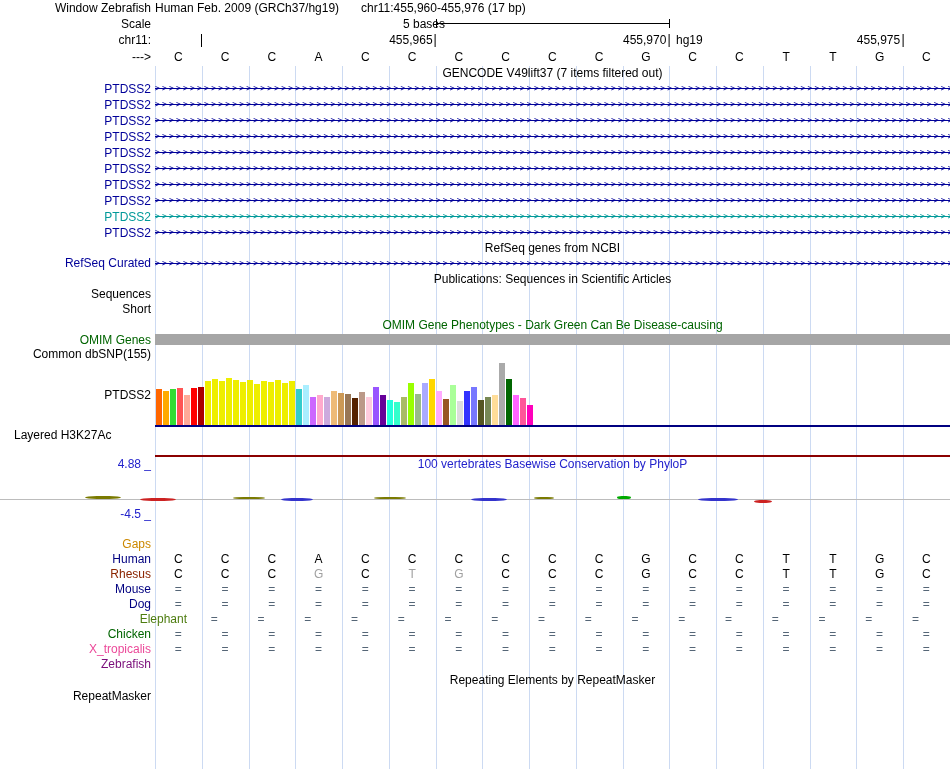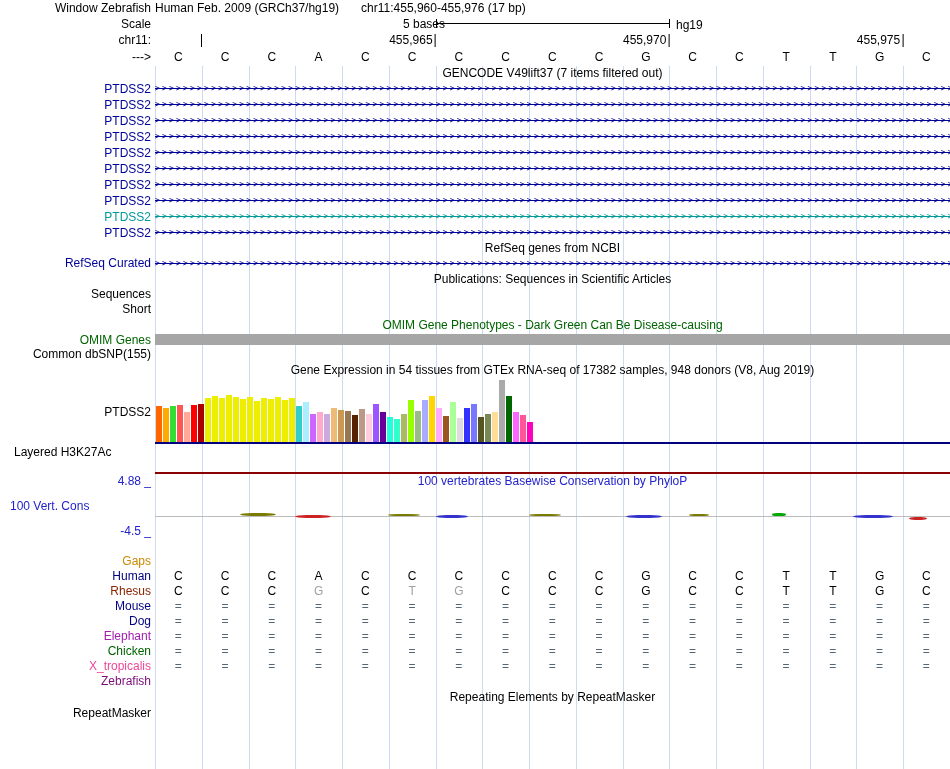--- a/index.html
+++ b/index.html
@@ -17,21 +17,21 @@
 .rh30{height:30px;}
 .rh36{height:36px;}
 .rh65{height:65px;}
 .gutter{width:155px;flex:none;padding-right:4px;text-align:right;white-space:nowrap;overflow:hidden;}
 .track{flex:1;position:relative;min-width:0;}
 .center{text-align:center;}
 .t-blue{color:#2222cc;}
 .t-green{color:#006400;}
 .hdr-center{display:flex;justify-content:flex-start;gap:22px;}
 .scale-text{position:absolute;left:16px;top:0;width:274px;text-align:right;}
-.scale-db{position:absolute;left:521px;top:1px;}
+.scale-db{position:absolute;left:521px;top:16px;}
 .scale-bar{position:absolute;left:280.6px;top:3px;width:234px;height:9px;border-left:1px solid #000;border-right:1px solid #000;
   background:linear-gradient(#000,#000) 0 50%/100% 1px no-repeat;}
 .tick{position:absolute;top:2px;height:13px;line-height:13px;transform:translateX(-100%);border-right:1px solid #000;padding-right:2px;white-space:nowrap;}
 .cells{display:flex;}
 .base-cell{width:46.7647px;flex:none;text-align:center;}
 .arrows{position:absolute;inset:0;overflow:hidden;}
 .arrow-line{position:absolute;left:0;right:0;top:50%;height:1px;margin-top:-1px;}
 .arrow-chars{position:absolute;inset:0;white-space:nowrap;font-family:"DejaVu Sans Mono","Liberation Mono",monospace;font-size:8px;letter-spacing:2.2px;line-height:inherit;}
 .omim-bar{height:11px;margin-top:1px;background:#a6a6a6;}
 .v-center{display:flex;align-items:center;justify-content:flex-end;}
@@ -235,24 +235,20 @@
     <div class="track">
       <div class="omim-bar"></div>
     </div>
   </div>
 
   <div class="row rh15">
     <div class="gutter">Common dbSNP(155)</div>
     <div class="track"></div>
   </div>
 
-  <div class="row rh17">
-    <div class="gutter"></div>
-    <div class="track center">Gene Expression in 54 tissues from GTEx RNA-seq of 17382 samples, 948 donors (V8, Aug 2019)</div>
-  </div>
   <div class="row rh65">
     <div class="gutter v-center">PTDSS2</div>
     <div class="track">
       <div class="gtex-bars" id="gtex-bars">
           <div class="gtex-bar" style="height: 36px; background: rgb(255, 102, 0);"></div>
           <div class="gtex-bar" style="height: 34px; background: rgb(255, 170, 0);"></div>
           <div class="gtex-bar" style="height: 36px; background: rgb(51, 221, 51);"></div>
           <div class="gtex-bar" style="height: 37px; background: rgb(255, 85, 85);"></div>
           <div class="gtex-bar" style="height: 30px; background: rgb(255, 170, 153);"></div>
           <div class="gtex-bar" style="height: 37px; background: rgb(255, 0, 0);"></div>
@@ -312,21 +308,20 @@
   <div class="row rh30">
     <div class="gutter left-label">Layered H3K27Ac</div>
     <div class="track encode-track"></div>
   </div>
 
   <div class="row rh14">
     <div class="gutter t-blue">4.88 _</div>
     <div class="track center t-blue">100 vertebrates Basewise Conservation by PhyloP</div>
   </div>
   <div class="row rh36">
-    <div class="gutter cons-label t-blue">100 Vert. Cons</div>
     <div class="track" id="cons-track">
       <div class="cons-base"></div>
     <div class="cons-mark" style="left: 85px; width: 36px; height: 3px; background: rgb(122, 122, 0); top: 25px;"></div>
         <div class="cons-mark" style="left: 140px; width: 36px; height: 3px; background: rgb(204, 34, 34); top: 27px;"></div>
         <div class="cons-mark" style="left: 233px; width: 32px; height: 2px; background: rgb(122, 122, 0); top: 26px;"></div>
         <div class="cons-mark" style="left: 281px; width: 32px; height: 3px; background: rgb(51, 51, 204); top: 27px;"></div>
         <div class="cons-mark" style="left: 374px; width: 32px; height: 2px; background: rgb(122, 122, 0); top: 26px;"></div>
         <div class="cons-mark" style="left: 471px; width: 36px; height: 3px; background: rgb(51, 51, 204); top: 27px;"></div>
         <div class="cons-mark" style="left: 534px; width: 20px; height: 2px; background: rgb(122, 122, 0); top: 26px;"></div>
         <div class="cons-mark" style="left: 617px; width: 14px; height: 3px; background: rgb(0, 170, 0); top: 25px;"></div>
@@ -447,21 +442,21 @@
           <span class="base-cell" style="color: rgb(85, 102, 119);">=</span>
           <span class="base-cell" style="color: rgb(85, 102, 119);">=</span>
           <span class="base-cell" style="color: rgb(85, 102, 119);">=</span>
           <span class="base-cell" style="color: rgb(85, 102, 119);">=</span>
           <span class="base-cell" style="color: rgb(85, 102, 119);">=</span>
           <span class="base-cell" style="color: rgb(85, 102, 119);">=</span>
           <span class="base-cell" style="color: rgb(85, 102, 119);">=</span>
         </div>
       </div>
       <div class="row rh15">
-        <div class="gutter" style="color: #a21caf;">Elephant</div>
+        <div class="gutter" style="color: #4d7c0f; margin-left: 36px;">Elephant</div>
         <div class="track cells">
           <span class="base-cell" style="color: rgb(85, 102, 119);">=</span>
           <span class="base-cell" style="color: rgb(85, 102, 119);">=</span>
           <span class="base-cell" style="color: rgb(85, 102, 119);">=</span>
           <span class="base-cell" style="color: rgb(85, 102, 119);">=</span>
           <span class="base-cell" style="color: rgb(85, 102, 119);">=</span>
           <span class="base-cell" style="color: rgb(85, 102, 119);">=</span>
           <span class="base-cell" style="color: rgb(85, 102, 119);">=</span>
           <span class="base-cell" style="color: rgb(85, 102, 119);">=</span>
           <span class="base-cell" style="color: rgb(85, 102, 119);">=</span>

